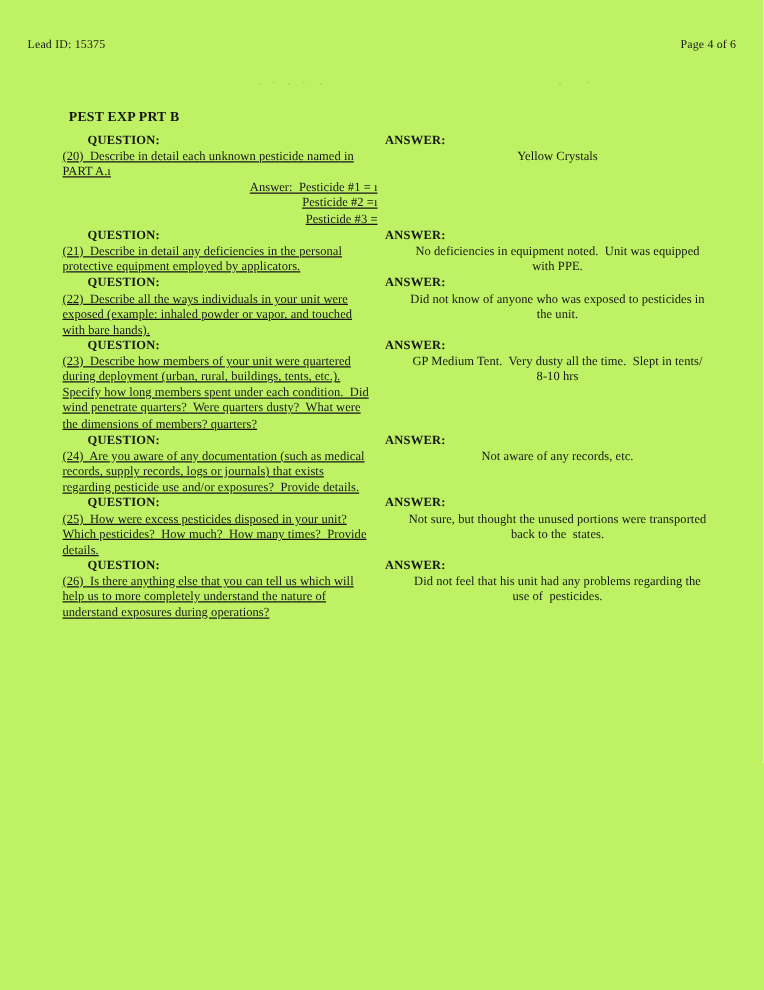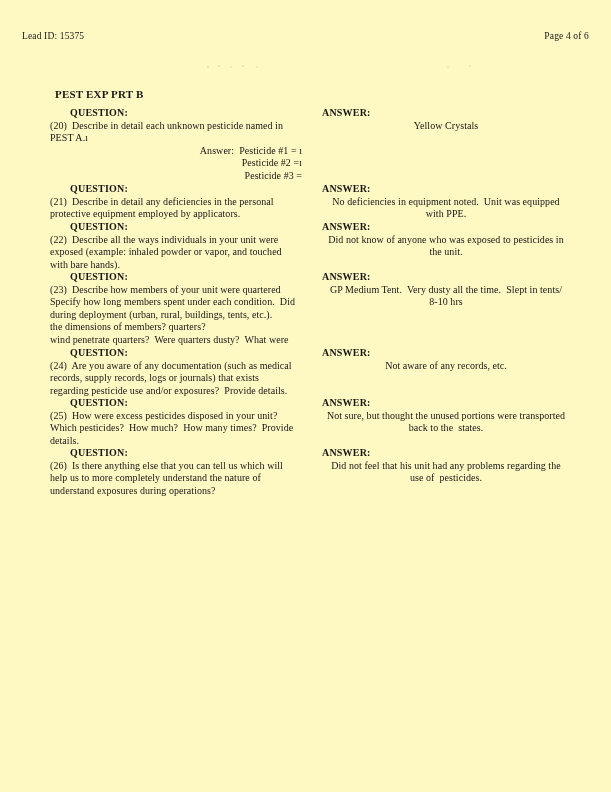--- a/index.html
+++ b/index.html
@@ -13,21 +13,21 @@
     position: relative;
     font-family: "Liberation Serif", "DejaVu Serif", serif;
     color: #161616;
     overflow: hidden;
   }
 
   
   .page {
     position: absolute;
     inset: 0;
-    background: #fef9c3;
+    background: #bef264;
   }
 
   
   .page-header {
     position: absolute;
     top: 31px;
     left: 0;
     right: 0;
     height: 16px;
   }
@@ -108,27 +108,28 @@
   }
 
   .label {
     font-size: 10px;
     font-weight: bold;
     letter-spacing: 0.2px;
     line-height: 12.6px;
     margin-left: 20px;
   }
   .label-a {
-    margin-left: 20px;
+    margin-left: 6px;
   }
   .body-line {
     font-size: 10px;
     line-height: 12.6px;
     letter-spacing: 0.05px;
     white-space: pre;
+    text-decoration: underline;
   }
   .body-line.indent {
     margin-left: 5px;
     text-align: right;
   }
   .answer-line {
     font-size: 10px;
     line-height: 12.6px;
     letter-spacing: 0.05px;
     white-space: pre;
@@ -149,21 +150,21 @@
 
   <div class="doc-body">
     <div class="section-title">PEST EXP PRT B</div>
 
     <div id="qa-container">
         <div class="qa-block">
           <div class="qa-row" style="height: 76px;">
             <div class="col-q">
               <div class="label">QUESTION:</div>
               <div class="body-line">(20)  Describe in detail each unknown pesticide named in</div>
-              <div class="body-line">PEST A.ı</div>
+              <div class="body-line">PART A.ı</div>
               <div class="body-line indent">Answer:  Pesticide #1 = ı</div>
               <div class="body-line indent">Pesticide #2 =ı</div>
               <div class="body-line indent">Pesticide #3 =</div>
             </div>
             <div class="col-a">
               <div class="label label-a">ANSWER:</div>
               <div class="answer-line">Yellow Crystals</div>
             </div>
           </div>
         </div>
@@ -194,24 +195,24 @@
               <div class="answer-line">Did not know of anyone who was exposed to pesticides in</div>
               <div class="answer-line">the unit.</div>
             </div>
           </div>
         </div>
         <div class="qa-block">
           <div class="qa-row" style="height: 76px;">
             <div class="col-q">
               <div class="label">QUESTION:</div>
               <div class="body-line">(23)  Describe how members of your unit were quartered</div>
+              <div class="body-line">during deployment (urban, rural, buildings, tents, etc.).</div>
               <div class="body-line">Specify how long members spent under each condition.  Did</div>
-              <div class="body-line">during deployment (urban, rural, buildings, tents, etc.).</div>
+              <div class="body-line">wind penetrate quarters?  Were quarters dusty?  What were</div>
               <div class="body-line">the dimensions of members? quarters?</div>
-              <div class="body-line">wind penetrate quarters?  Were quarters dusty?  What were</div>
             </div>
             <div class="col-a">
               <div class="label label-a">ANSWER:</div>
               <div class="answer-line">GP Medium Tent.  Very dusty all the time.  Slept in tents/</div>
               <div class="answer-line">8-10 hrs</div>
             </div>
           </div>
         </div>
         <div class="qa-block">
           <div class="qa-row" style="height: 50px;">

